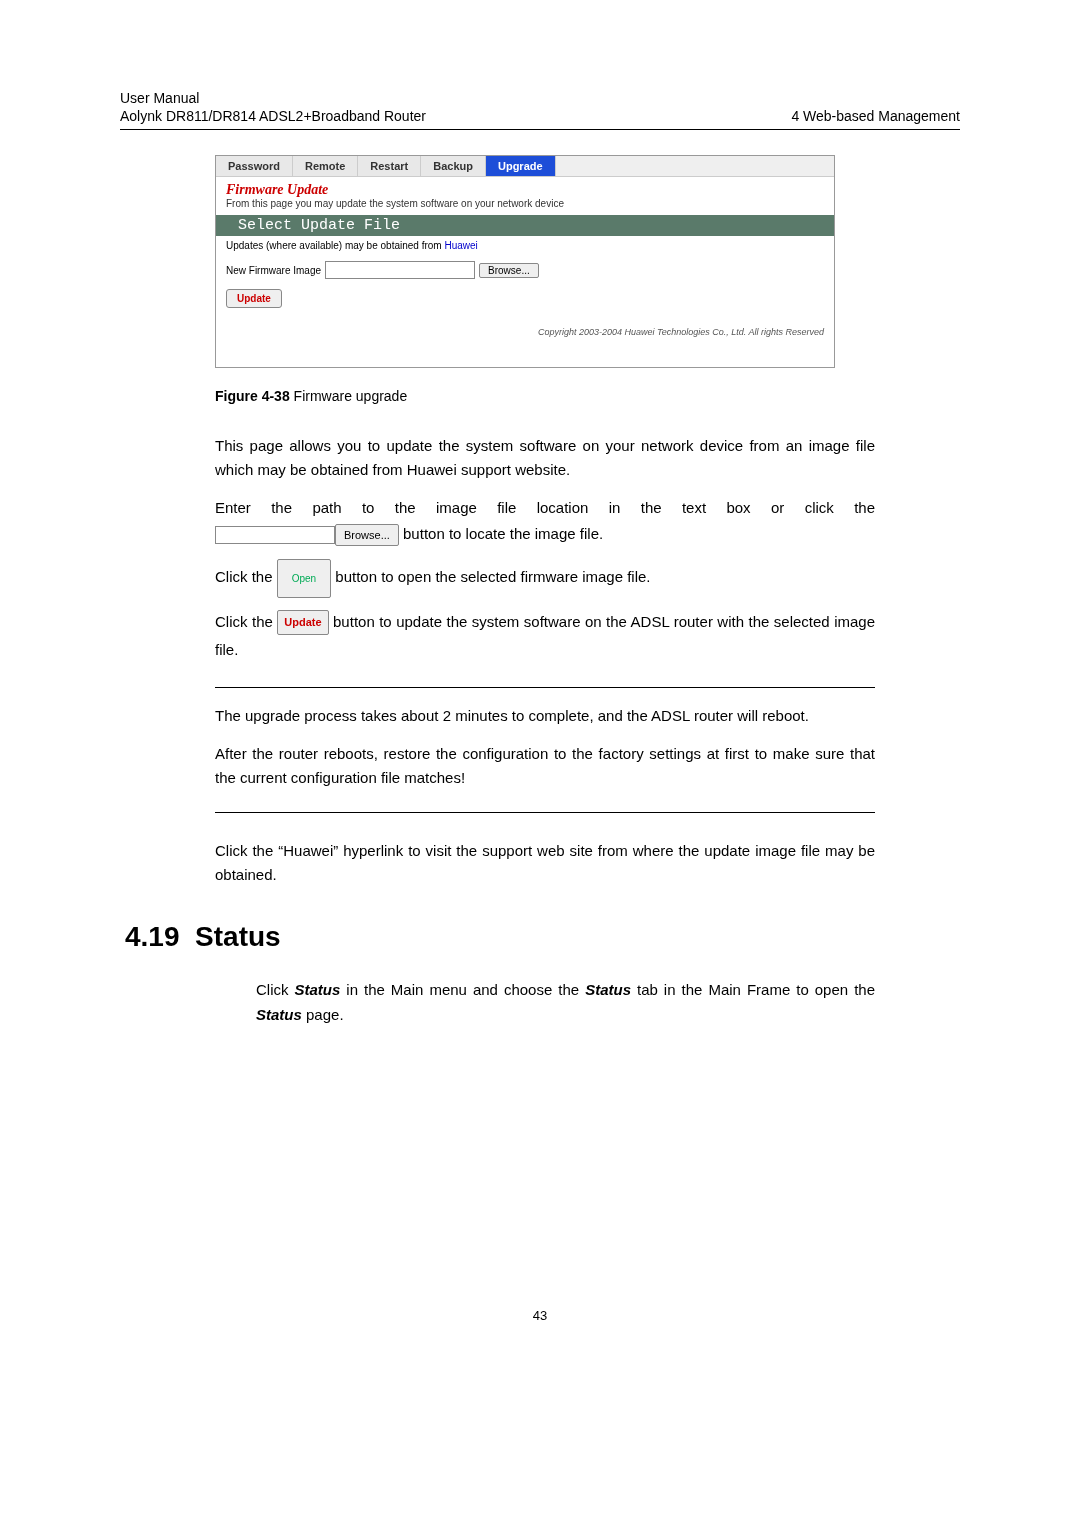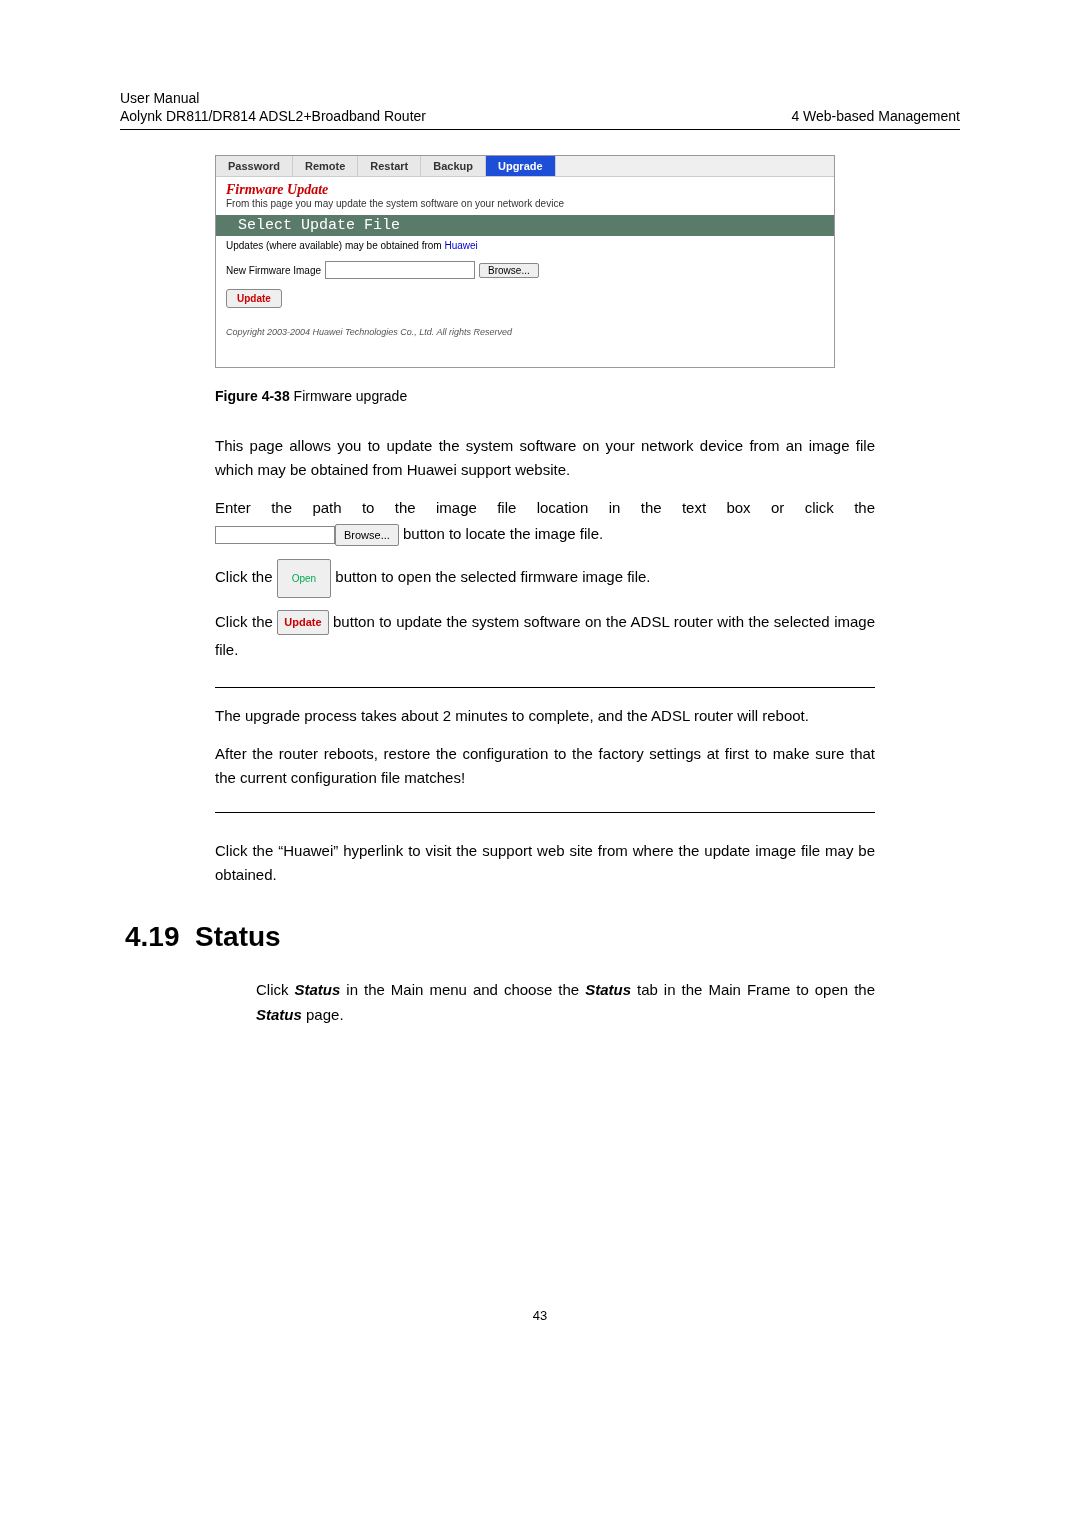--- a/index.html
+++ b/index.html
@@ -112,21 +112,21 @@
       font-size: 10px;
       color: #c00;
       font-weight: bold;
       border: 1px solid #888;
       background: #efefef;
       padding: 3px 10px;
       border-radius: 3px;
       cursor: pointer;
     }
     .copyright {
-      text-align: left;
+      text-align: right;
       font-size: 9px;
       font-style: italic;
       color: #555;
       padding: 15px 10px 0 10px;
     }
     .content {
       margin-left: 95px;
       width: 660px;
     }
     .figure-caption {

